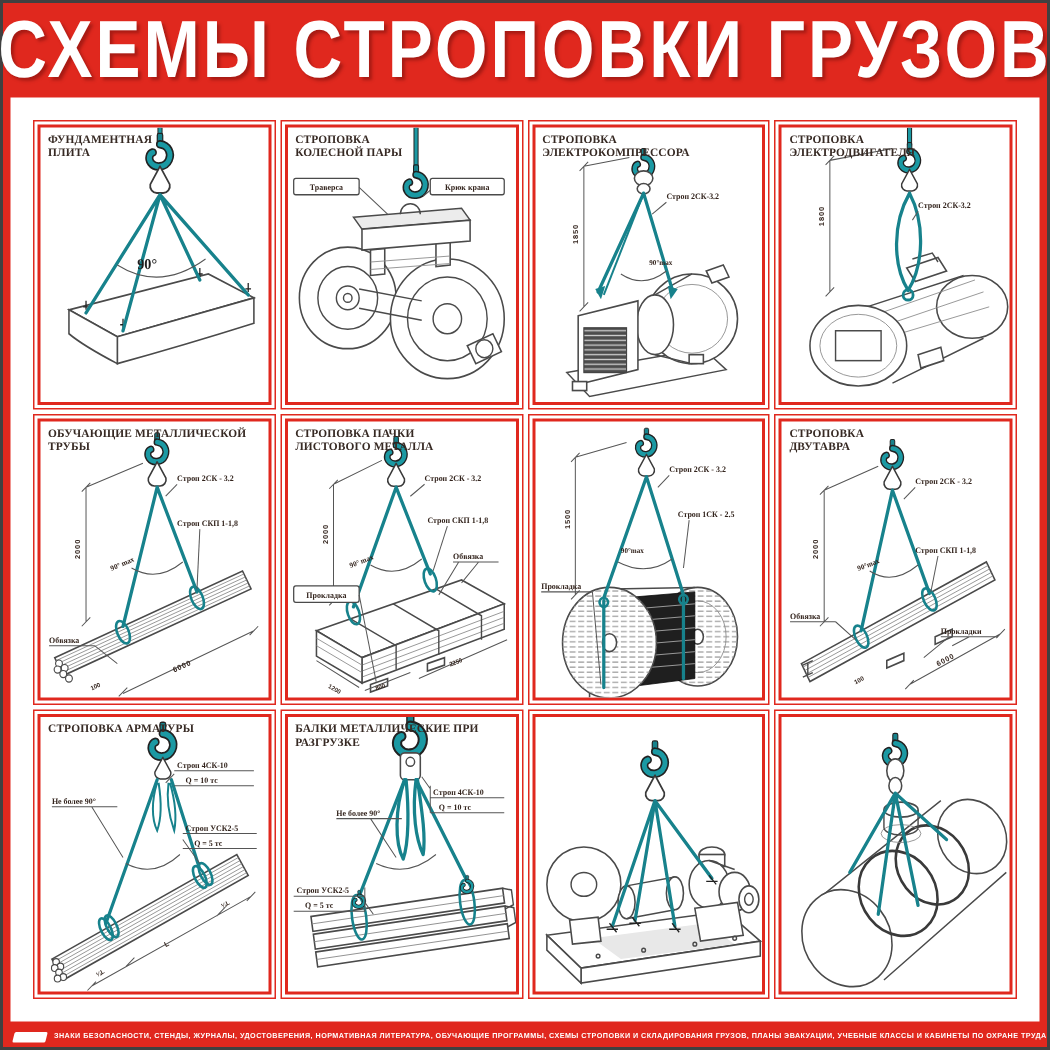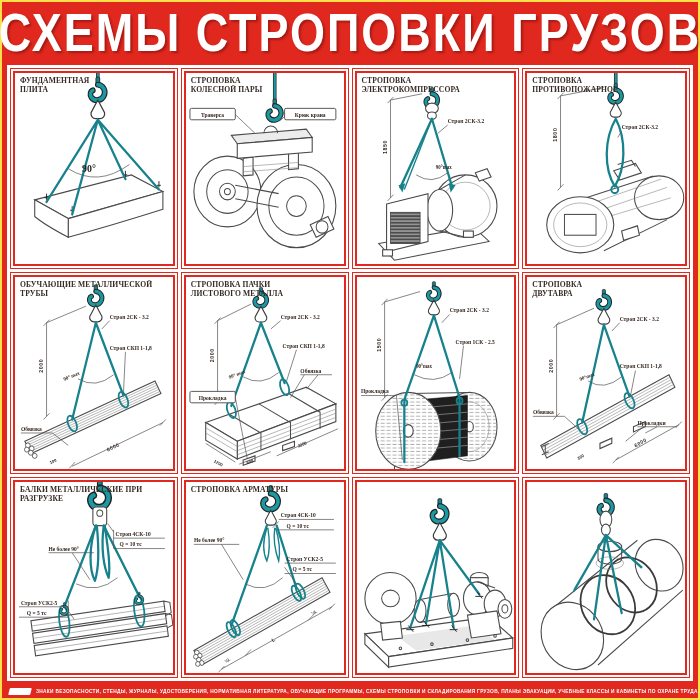--- a/index.html
+++ b/index.html
@@ -4,26 +4,26 @@
 <style>
   :root{
     --red:#e0281e;
     --teal:#17828c;
     --tealL:#1b99a3;
     --ink:#4a4a4a;
     --label:#33241d;
   }
   *{margin:0;padding:0;box-sizing:border-box}
   body{width:700px;height:700px;overflow:hidden;background:#888;font-family:"Liberation Sans",sans-serif}
-  .poster{width:700px;height:700px;border:2px solid #fde047;background:var(--red);display:flex;flex-direction:column}
+  .poster{width:700px;height:700px;border:2px solid #404040;background:var(--red);display:flex;flex-direction:column}
   .title-band{flex:none;height:62px;display:flex;align-items:center;justify-content:center}
   .title-band h1{
     font-family:"Liberation Sans",sans-serif;font-weight:900;font-size:45px;color:#fff;
     letter-spacing:2px;transform:scaleY(1.2);text-shadow:2px 2px 2px rgba(60,0,0,.35);white-space:nowrap}
-  .grid-wrap{flex:1;min-height:0;margin:1px 5px 3px;background:#fff;padding:3px;
+  .grid-wrap{flex:1;min-height:0;margin:1px 5px 3px;background:#fff;padding:15px;
     display:grid;grid-template-columns:repeat(4,1fr);grid-template-rows:repeat(3,1fr);gap:3px}
   .panel{border:1.5px solid var(--red);padding:2px;background:#fff;min-height:0}
   .panel-inner{border:2px solid var(--red);height:100%;position:relative;overflow:hidden}
   .ptitle{position:absolute;top:3px;left:5px;z-index:2;font-family:"Liberation Serif",serif;
     font-weight:bold;font-size:7.6px;color:#372a24;line-height:1.2;letter-spacing:.1px}
   .w80{width:80px}.w85{width:85px}.w95{width:95px}.w130{width:130px}.w140{width:140px}.w150{width:150px}.wfull{width:124px}
   .diagram{position:absolute;inset:0;width:100%;height:100%;z-index:1}
   .footer{flex:none;height:14px;display:flex;align-items:center;gap:5px;padding:0 7px;overflow:hidden}
   .logo{flex:none;width:22px;height:7px;background:#fff;border-radius:1px;transform:skewX(-14deg)}
   .ftext{font-weight:bold;font-size:4.8px;color:#fff;letter-spacing:.3px;white-space:nowrap}
@@ -156,21 +156,21 @@
         <path d="M34,26 L34,120 M31,29 L37,23 M31,123 L37,117 M34,26 L66,20" class="dim"></path>
         <text x="30" y="78" class="num" transform="rotate(-90 30 78)">1850</text>
         <text x="92" y="48" class="lbl">Строп 2СК-3.2</text>
         <path d="M92,50 L82,58" class="dim"></path>
       </svg>
     </div>
       </div>
 
     <div class="panel">
         <div class="panel-inner">
-      <div class="ptitle wfull">СТРОПОВКА ПРОТИВОПОЖАРНОЕ</div>
+      <div class="ptitle wfull">СТРОПОВКА ЭЛЕКТРОДВИГАТЕЛЯ</div>
       <svg class="diagram" viewBox="0 0 160 184" preserveAspectRatio="none">
         <ellipse cx="134" cy="120" rx="25" ry="21" class="of"></ellipse>
         <path d="M60,120 L128,99 M78,171 L142,141" class="o"></path>
         <path d="M70,124 L136,102 M74,132 L142,110 M76,140 L146,120" class="thin"></path>
         <path d="M88,94 L110,87 L116,96 L94,103 Z" class="of"></path>
             <path d="M92,88 L106,84 L110,90" class="o"></path>
         <path d="M96,152 L112,147 L114,156 L98,161 Z" class="of"></path>
         <ellipse cx="54" cy="146" rx="34" ry="27" class="of"></ellipse>
             <ellipse cx="54" cy="146" rx="27" ry="21" class="thin"></ellipse>
         <rect x="38" y="136" width="32" height="20" fill="#fff" class="o"></rect>
@@ -317,58 +317,20 @@
         <path d="M94,44 L86,52" class="dim"></path>
         <text x="94" y="88" class="lbl">Строп СКП 1-1,8</text>
         <path d="M110,90 L105,114" class="dim"></path>
         <text x="6" y="132" class="lbl">Обвязка</text>
         <path d="M6,134 L38,134 M38,134 L52,146" class="dim"></path>
         <text x="112" y="142" class="lbl">Прокладки</text>
         <path d="M112,144 L152,144 M118,144 L100,158 M132,144 L120,150" class="dim"></path>
         <path d="M90,176 L154,142 M87,179 L93,173 M151,145 L157,139" class="dim"></path>
         <text x="110" y="164" class="num" transform="rotate(-27 110 164)">6000</text>
         <text x="52" y="176" class="num4" transform="rotate(-27 52 176)">100</text>
-      </svg>
-    </div>
-      </div>
-
-    <div class="panel">
-        <div class="panel-inner">
-      <div class="ptitle w150">БАЛКИ МЕТАЛЛИЧЕСКИЕ ПРИ РАЗГРУЗКЕ</div>
-      <svg class="diagram" viewBox="0 0 160 184" preserveAspectRatio="none">
-        <g transform="rotate(-8 85 142)">
-          <rect x="18" y="124" width="136" height="10" class="of"></rect>
-              <line x1="18" y1="129" x2="154" y2="129" class="thin"></line>
-          <rect x="18" y="136" width="136" height="10" class="of"></rect>
-              <line x1="18" y1="141" x2="154" y2="141" class="thin"></line>
-          <rect x="18" y="148" width="136" height="10" class="of"></rect>
-              <line x1="18" y1="153" x2="154" y2="153" class="thin"></line>
-          <path d="M154,124 l6,2 l0,10 l-6,2 M154,136 l6,2 l0,10 l-6,2" class="o"></path>
-        </g>
-        <line x1="86" y1="0" x2="86" y2="4" class="ropeD"></line>
-        <use href="#hookG" transform="translate(86,12) scale(1.5)"></use>
-        <rect x="79" y="24" width="14" height="18" rx="3" class="of"></rect>
-            <circle cx="86" cy="30" r="3" class="o"></circle>
-        <path d="M82,42 C75,62 75,84 81,95 M83,42 C85,62 85,84 81,95 M90,42 C87,64 90,82 95,92 M91,42 C94,62 97,80 95,92" class="sl"></path>
-        <path d="M82,42 L50,120 M90,42 L126,110" class="sl"></path>
-        <ellipse cx="50" cy="134" rx="5" ry="15" transform="rotate(-8 50 134)" class="slb"></ellipse>
-        <ellipse cx="126" cy="124" rx="5" ry="15" transform="rotate(-8 126 124)" class="slb"></ellipse>
-        <use href="#hookG" transform="translate(50,122) scale(0.6)"></use>
-        <use href="#hookG" transform="translate(126,112) scale(0.6)"></use>
-        <path d="M62,98 Q84,108 104,92" class="dim"></path>
-        <text x="102" y="52" class="lbl">Строп 4СК-10</text>
-        <path d="M100,54 L152,54 M100,46 L100,64 M100,48 L94,40" class="dim"></path>
-        <text x="106" y="62" class="lbl">Q = 10 тс</text>
-        <path d="M100,64 L152,64" class="dim"></path>
-        <text x="34" y="66" class="lbl">Не более 90°</text>
-        <path d="M34,68 L80,68 M58,68 L76,94" class="dim"></path>
-        <text x="6" y="118" class="lbl">Строп УСК2-5</text>
-        <path d="M4,120 L54,120 M54,114 L54,130 M54,124 L60,132" class="dim"></path>
-        <text x="12" y="128" class="lbl">Q = 5 тс</text>
-        <path d="M4,130 L54,130" class="dim"></path>
       </svg>
     </div>
       </div>
 
     <div class="panel">
         <div class="panel-inner">
       <div class="ptitle wfull">СТРОПОВКА АРМАТУРЫ</div>
       <svg class="diagram" viewBox="0 0 160 184" preserveAspectRatio="none">
         <path d="M8,162 L138,92 L146,106 L16,176 Z" class="of"></path>
         <path d="M9.1,164 L139.1,94 M10.2,166.1 L140.2,96.1 M11.3,168.1 L141.3,98.1 M12.4,170.2 L142.4,100.2 M13.5,172.2 L143.5,102.2 M14.6,174.3 L144.6,104.3" class="thin"></path>
@@ -402,20 +364,58 @@
         <path d="M36,180 L148,120 M33,183 L39,177 M145,123 L151,117 M60,167 L66,161 M124,133 L130,127" class="dim"></path>
         <text x="88" y="154" class="num" transform="rotate(-28 88 154)">L</text>
         <text x="40" y="174" class="num4" transform="rotate(-28 40 174)">¼L</text>
         <text x="128" y="128" class="num4" transform="rotate(-28 128 128)">¼L</text>
       </svg>
     </div>
       </div>
 
     <div class="panel">
         <div class="panel-inner">
+      <div class="ptitle w150">БАЛКИ МЕТАЛЛИЧЕСКИЕ ПРИ РАЗГРУЗКЕ</div>
+      <svg class="diagram" viewBox="0 0 160 184" preserveAspectRatio="none">
+        <g transform="rotate(-8 85 142)">
+          <rect x="18" y="124" width="136" height="10" class="of"></rect>
+              <line x1="18" y1="129" x2="154" y2="129" class="thin"></line>
+          <rect x="18" y="136" width="136" height="10" class="of"></rect>
+              <line x1="18" y1="141" x2="154" y2="141" class="thin"></line>
+          <rect x="18" y="148" width="136" height="10" class="of"></rect>
+              <line x1="18" y1="153" x2="154" y2="153" class="thin"></line>
+          <path d="M154,124 l6,2 l0,10 l-6,2 M154,136 l6,2 l0,10 l-6,2" class="o"></path>
+        </g>
+        <line x1="86" y1="0" x2="86" y2="4" class="ropeD"></line>
+        <use href="#hookG" transform="translate(86,12) scale(1.5)"></use>
+        <rect x="79" y="24" width="14" height="18" rx="3" class="of"></rect>
+            <circle cx="86" cy="30" r="3" class="o"></circle>
+        <path d="M82,42 C75,62 75,84 81,95 M83,42 C85,62 85,84 81,95 M90,42 C87,64 90,82 95,92 M91,42 C94,62 97,80 95,92" class="sl"></path>
+        <path d="M82,42 L50,120 M90,42 L126,110" class="sl"></path>
+        <ellipse cx="50" cy="134" rx="5" ry="15" transform="rotate(-8 50 134)" class="slb"></ellipse>
+        <ellipse cx="126" cy="124" rx="5" ry="15" transform="rotate(-8 126 124)" class="slb"></ellipse>
+        <use href="#hookG" transform="translate(50,122) scale(0.6)"></use>
+        <use href="#hookG" transform="translate(126,112) scale(0.6)"></use>
+        <path d="M62,98 Q84,108 104,92" class="dim"></path>
+        <text x="102" y="52" class="lbl">Строп 4СК-10</text>
+        <path d="M100,54 L152,54 M100,46 L100,64 M100,48 L94,40" class="dim"></path>
+        <text x="106" y="62" class="lbl">Q = 10 тс</text>
+        <path d="M100,64 L152,64" class="dim"></path>
+        <text x="34" y="66" class="lbl">Не более 90°</text>
+        <path d="M34,68 L80,68 M58,68 L76,94" class="dim"></path>
+        <text x="6" y="118" class="lbl">Строп УСК2-5</text>
+        <path d="M4,120 L54,120 M54,114 L54,130 M54,124 L60,132" class="dim"></path>
+        <text x="12" y="128" class="lbl">Q = 5 тс</text>
+        <path d="M4,130 L54,130" class="dim"></path>
+      </svg>
+    </div>
+      </div>
+
+    <div class="panel">
+        <div class="panel-inner">
       <svg class="diagram" viewBox="0 0 160 184" preserveAspectRatio="none">
         <path d="M8,146 L134,130 L158,150 L32,168 Z" class="of"></path>
         <path d="M40,148 L120,138 L140,152 L60,162 Z" fill="#e8e8e8" stroke="none"></path>
         <path d="M32,168 L158,150 L158,160 L32,178 Z" class="of"></path>
         <path d="M8,146 L32,168 L32,178 L8,156 Z" class="of"></path>
         <ellipse cx="34" cy="112" rx="26" ry="25" class="of"></ellipse>
             <ellipse cx="34" cy="112" rx="9" ry="8" class="o"></ellipse>
         <path d="M24,136 L44,134 L46,150 L26,152 Z" class="of"></path>
         <ellipse cx="64" cy="124" rx="6" ry="11" class="of"></ellipse>
         <path d="M64,113 L98,107 M64,135 L98,129" class="o"></path>

